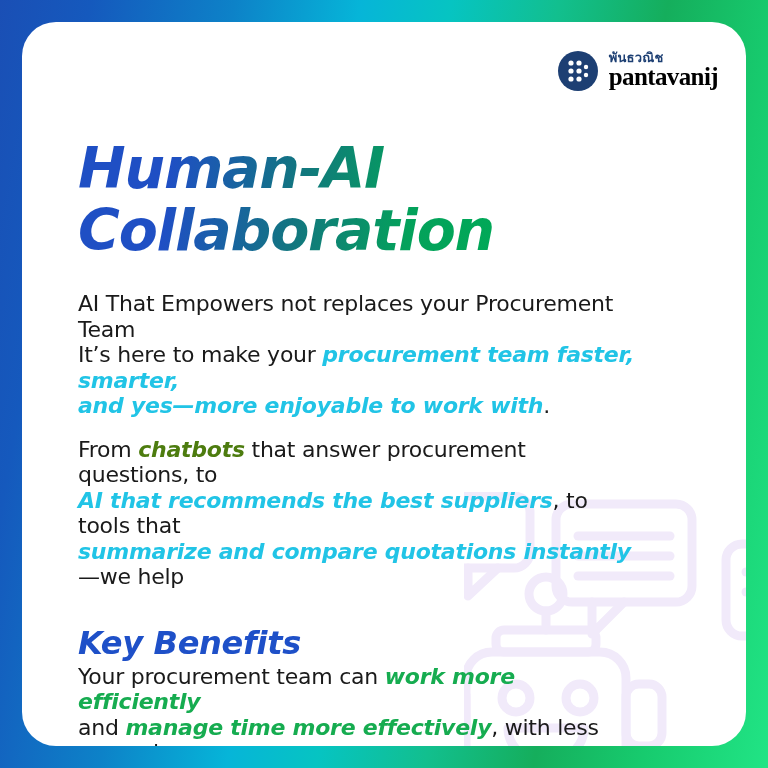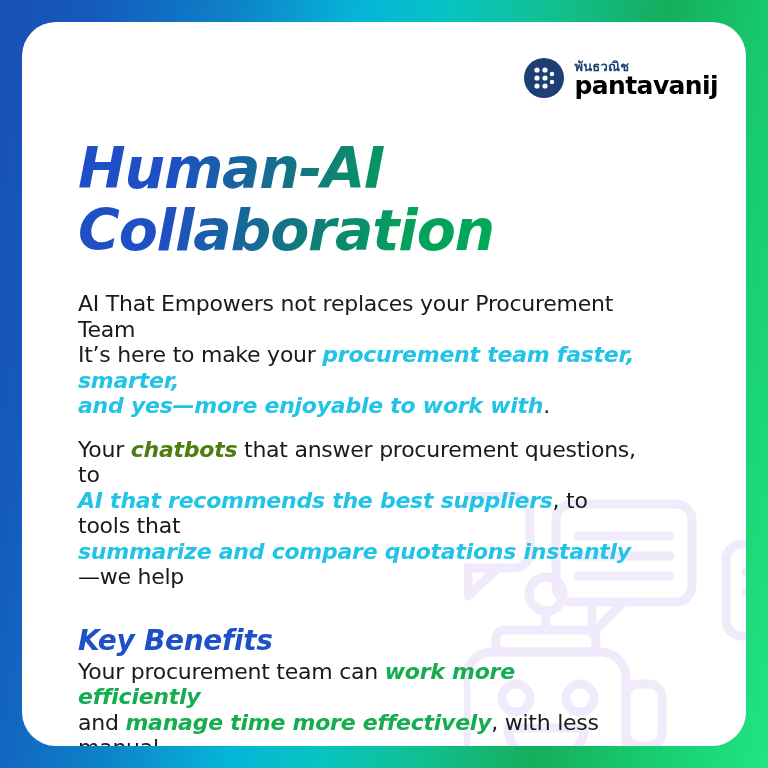--- a/index.html
+++ b/index.html
@@ -49,25 +49,26 @@
     bottom: -6px;
     width: 300px;
     height: 260px;
     pointer-events: none;
   }
   .watermark svg { display: block; }
 
   
   .logo-wrap {
     position: absolute;
-    top: 36px;
+    top: 29px;
     right: 28px;
     display: flex;
-    align-items: center;
+    align-items: flex-start;
     gap: 11px;
+    font-family: Liberation Serif, serif;
   }
   .logo-mark {
     width: 40px;
     height: 40px;
     flex: 0 0 auto;
   }
   .logo-textblock {
     display: flex;
     flex-direction: column;
     align-items: flex-start;
@@ -133,21 +134,21 @@
     font-weight: 700;
   }
   .hl-dark {
     color: #4d7c0f;
     font-style: italic;
     font-weight: 700;
   }
 
   .subheading {
     margin: 34px 0 2px 0;
-    font-size: 28px;
+    font-size: 32px;
     font-style: italic;
     font-weight: 700;
     color: #1e50c8;
     letter-spacing: -0.3px;
   }
 </style>
 </head>
 <body>
 
 <div class="poster">
@@ -216,21 +217,21 @@
         <span class="line">Collaboration</span>
       </h1>
 
       <p class="body">
         <span>AI That Empowers not replaces your Procurement Team</span><br>
         <span> It’s here to make your </span><span class="hl-cyan">procurement team faster, smarter,</span><br>
         <span class="hl-cyan">and yes—more enjoyable to work with</span><span>.</span>
       </p>
 
       <p class="body gap">
-        <span>Your </span><span class="hl-dark">chatbots</span><span> that answer procurement questions, to</span><br>
+        <span>From </span><span class="hl-dark">chatbots</span><span> that answer procurement questions, to</span><br>
         <span class="hl-cyan">AI that recommends the best suppliers</span><span>, to tools that</span><br>
         <span class="hl-cyan">summarize and compare quotations instantly</span><span>—we help</span><br>
       </p>
 
       <div class="subheading">Key Benefits</div>
 
       <p class="body">
         <span>Your procurement team can </span><span class="hl-green">work more efficiently</span><br>
         <span>and </span><span class="hl-green">manage time more effectively</span><span>, with less manual</span><br>
         

